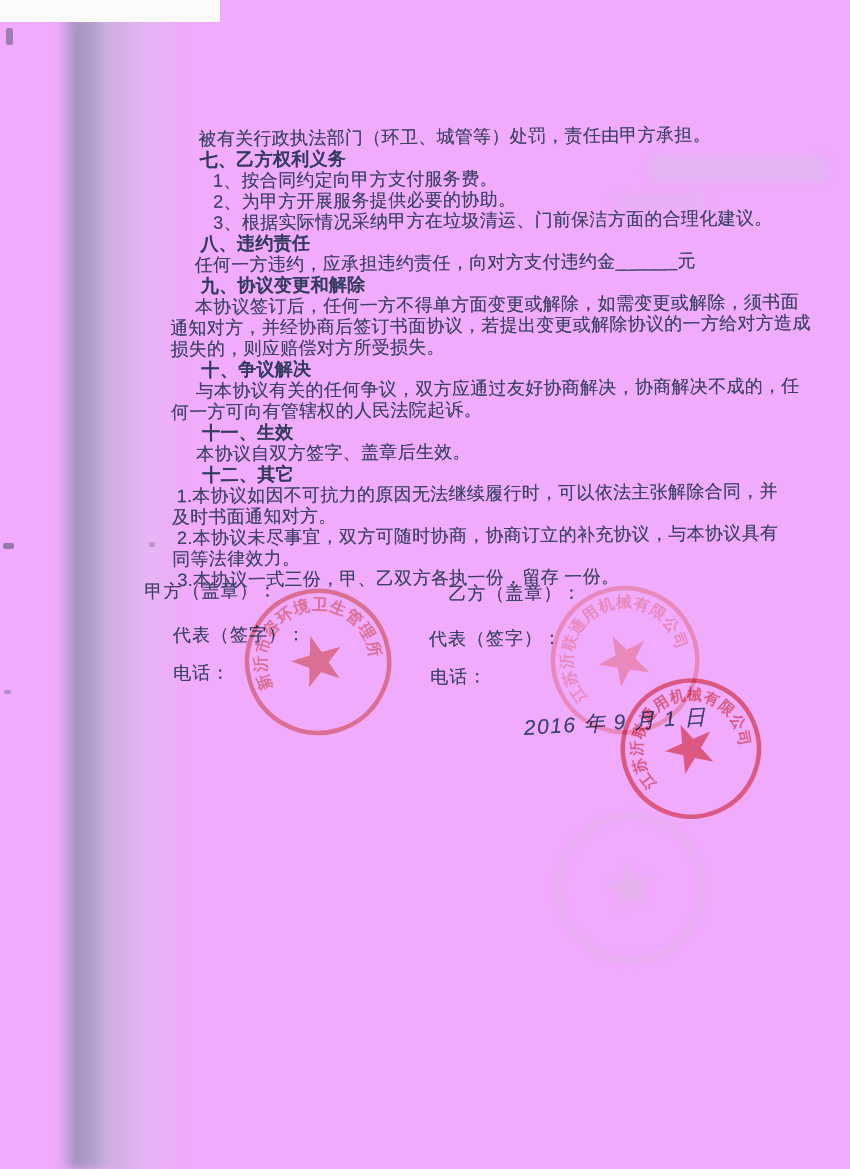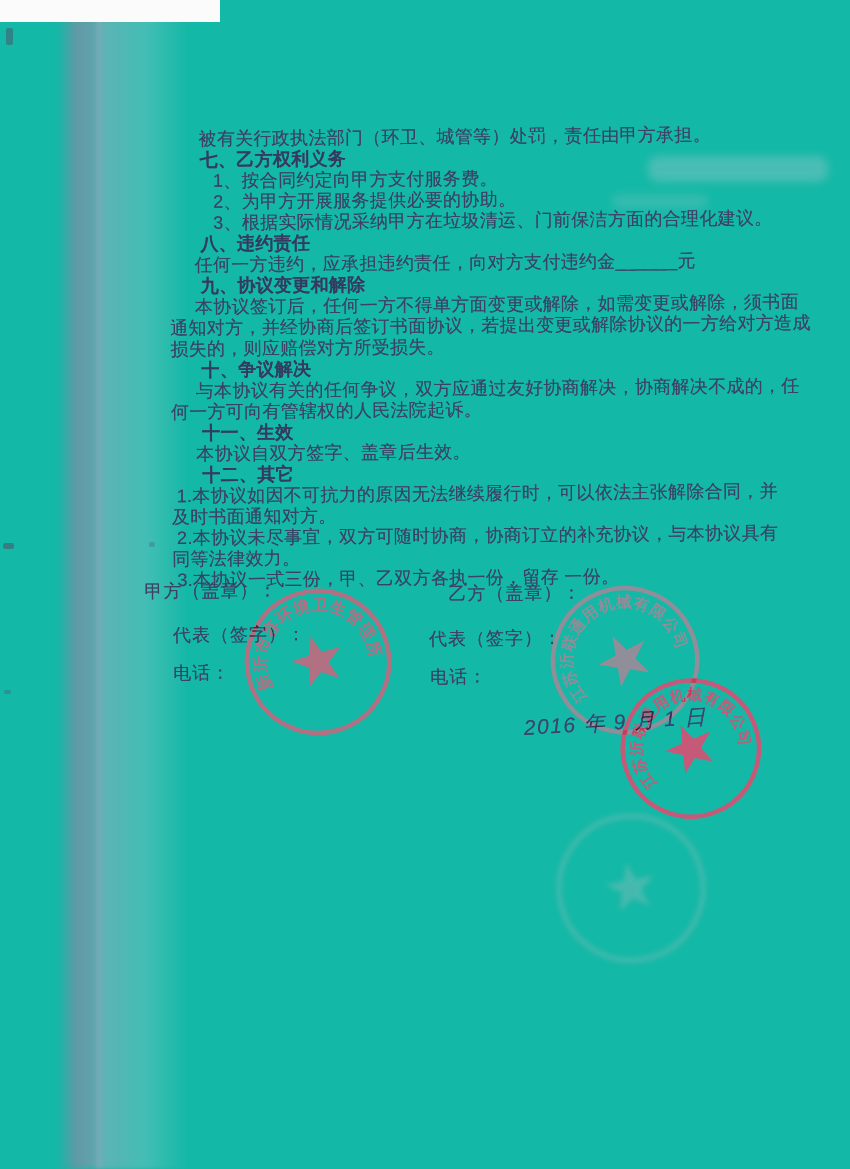--- a/index.html
+++ b/index.html
@@ -1,19 +1,19 @@
 <!DOCTYPE html>
 <html><head>
 <meta charset="utf-8">
 <style>
   *{margin:0;padding:0;box-sizing:border-box}
   html,body{width:850px;height:1169px}
   body{position:relative;overflow:hidden;background:#ffffff;
        font-family:"Liberation Sans","DejaVu Sans",sans-serif}
-  .page{position:absolute;inset:0;background:#14b8a6}
+  .page{position:absolute;inset:0;background:#f0abfc}
 
   
   .band-core{position:absolute;left:58px;top:18px;width:42px;height:1151px;
     background:linear-gradient(90deg,rgba(140,146,168,0) 0%,rgba(132,139,166,0.72) 45%,rgba(150,158,182,0.55) 100%);
     filter:blur(3px)}
   .band-fade{position:absolute;left:96px;top:18px;width:92px;height:1151px;
     background:linear-gradient(90deg,rgba(163,170,194,0.55) 0%,rgba(205,210,226,0.25) 55%,rgba(255,255,255,0) 100%);
     filter:blur(2px)}
   .band-top-white{position:absolute;left:0;top:0;width:220px;height:22px;background:#fbfbfc}
 

